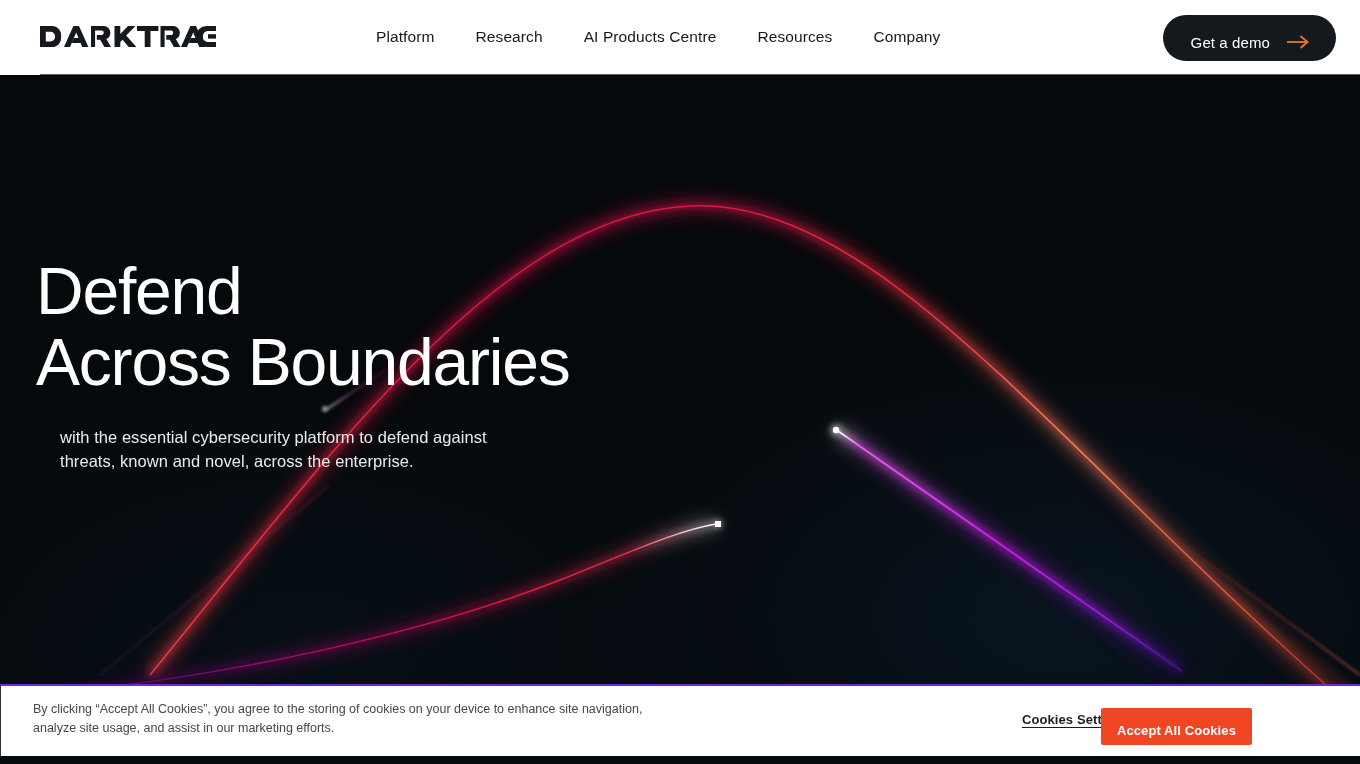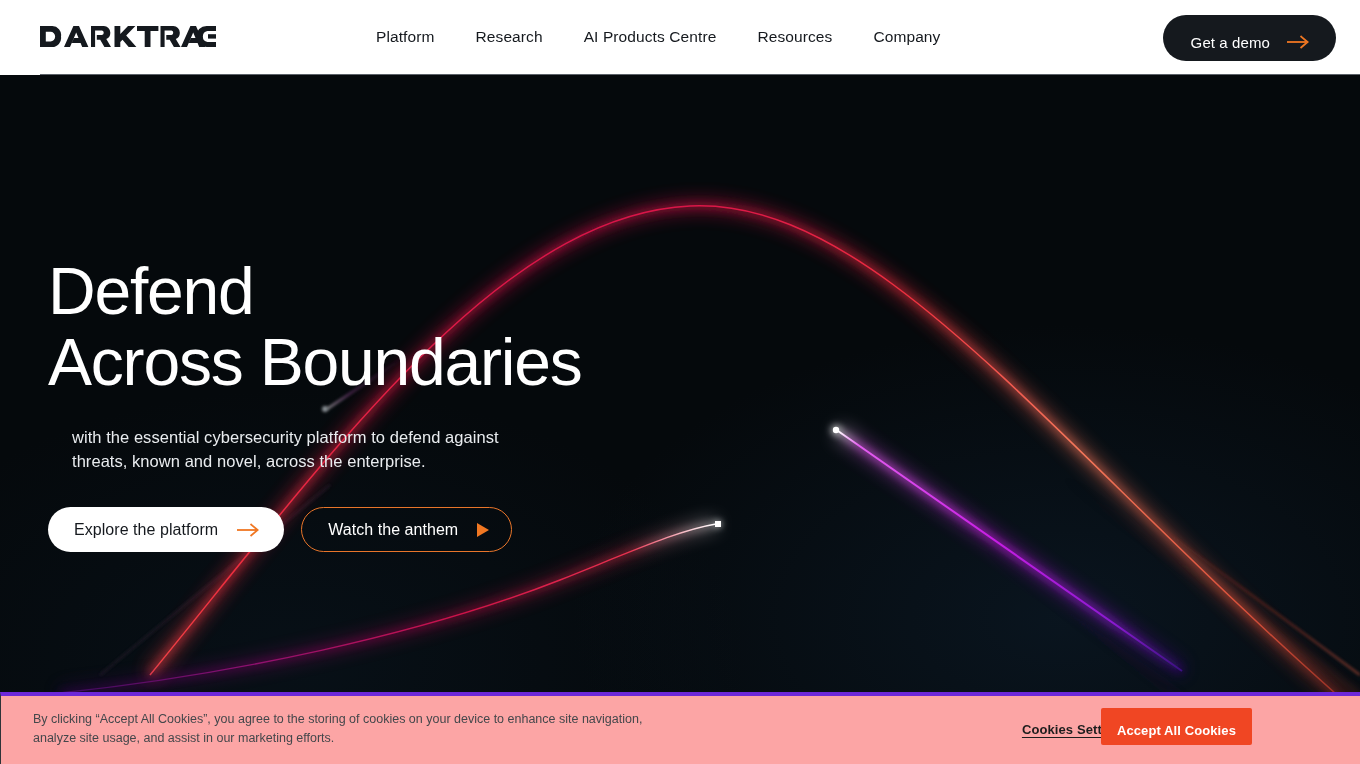--- a/index.html
+++ b/index.html
@@ -52,21 +52,21 @@
     position:absolute; top:75px; left:0; width:1360px; height:618px;
     background:
       radial-gradient(700px 420px at 78% 88%, rgba(13,30,46,.55) 0%, rgba(5,9,12,0) 70%),
       radial-gradient(620px 380px at 22% 95%, rgba(10,24,36,.45) 0%, rgba(5,9,12,0) 72%),
       #05090c;
     overflow:hidden;
   }
   .hero-art{ position:absolute; inset:0; width:1360px; height:618px; }
 
   .hero-content{
-    position:absolute; left:48px; top:181px; z-index:5;
+    position:absolute; left:36px; top:181px; z-index:5;
   }
   .headline{
     color:#ffffff; font-weight:400;
     font-size:66px; line-height:71px; letter-spacing:-1.2px;
     white-space:pre-line;
   }
   .subhead{
     margin-top:27px;
     color:#e9ecef; font-size:16.5px; line-height:24px; letter-spacing:.05px;
     white-space:pre-line;
@@ -90,23 +90,23 @@
   .btn-secondary .label{ color:#ffffff; font-size:16px; letter-spacing:.05px; white-space:nowrap;}
   .play-tri{
     width:0;height:0;
     border-left:12px solid #f07722;
     border-top:7.5px solid transparent;
     border-bottom:7.5px solid transparent;
   }
 
   
   .cookie-banner{
-    position:absolute; left:0; bottom:0; width:1360px; height:72px;
-    background:#fca5a5; z-index:60;
-    border-top:4px solid #6d28d9;
+    position:absolute; left:0; bottom:8px; width:1360px; height:72px;
+    background:#ffffff; z-index:60;
+    border-top:2px solid #6d28d9;
     border-left:1px solid #2e3338;
     display:flex; align-items:center;
   }
   .cookie-text{
     position:absolute; left:32px; top:14px; width:760px;
     color:#44474b; font-size:12.5px; line-height:19px;
     white-space:pre-line;
   }
   .cookie-settings{
     position:absolute; right:231px; top:26px;
@@ -255,36 +255,20 @@
       <rect x="714" y="445" width="8" height="8" fill="#ffffff" opacity=".45" filter="url(#glowDot)"></rect>
       <rect x="715" y="446" width="6" height="6" fill="#ffffff"></rect>
     </svg>
 
     <div class="hero-content">
       <h1 class="headline">Defend
 Across Boundaries</h1>
       <p class="subhead">with the essential cybersecurity platform to defend against
 threats, known and novel, across the enterprise.</p>
 
-      <div class="cta-row">
-
-        <button class="btn-primary">
-          <span class="label">Explore the platform</span>
-          <svg width="23" height="14" viewBox="0 0 23 14">
-            <path d="M0 7 H19" stroke="#f07722" stroke-width="1.8" fill="none"></path>
-            <path d="M14.2 1.6 L20.6 7 L14.2 12.4" stroke="#f07722" stroke-width="1.8" fill="none" stroke-linecap="square"></path>
-          </svg>
-        </button>
-
-        <button class="btn-secondary">
-          <span class="label">Watch the anthem</span>
-          <span class="play-tri"></span>
-        </button>
-
-      </div>
     </div>
   </div>
 
   <div class="cookie-banner">
     <div class="cookie-text">By clicking “Accept All Cookies”, you agree to the storing of cookies on your device to enhance site navigation,
 analyze site usage, and assist in our marketing efforts.</div>
     <div class="cookie-settings">Cookies Settings</div>
   </div>
   <button class="accept-btn">Accept All Cookies</button>
 

